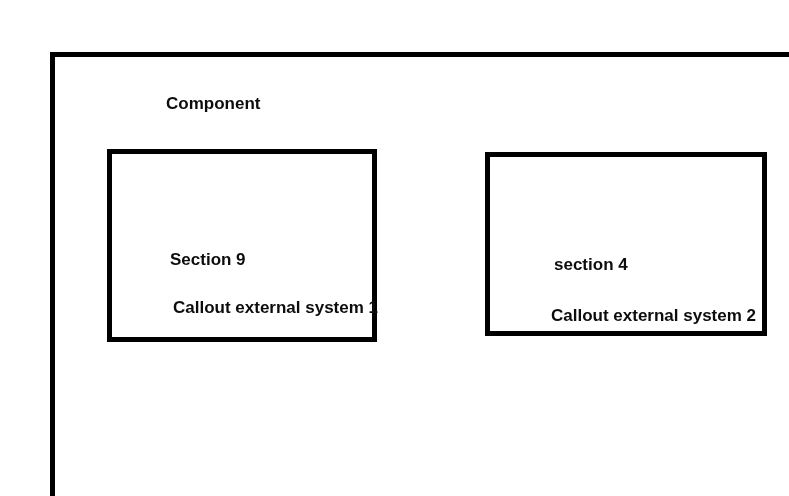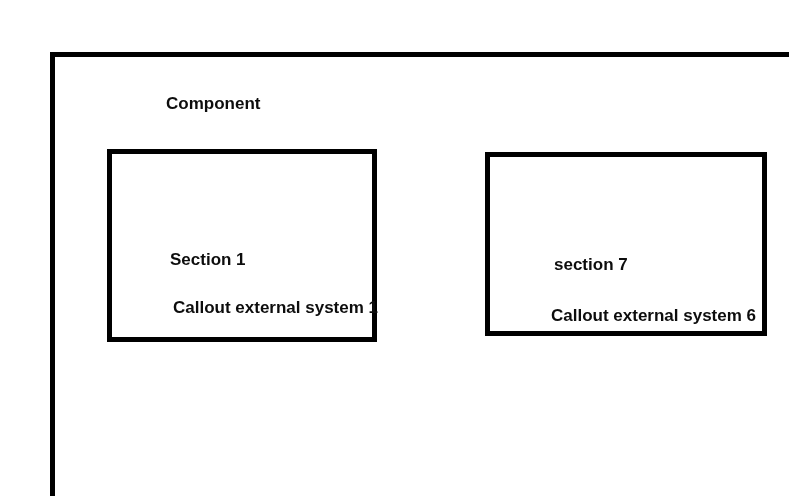--- a/index.html
+++ b/index.html
@@ -65,22 +65,22 @@
   .second .section-callout { left: 44px; top: 132px; } 
 </style>
 </head>
 <body>
 
 <div class="canvas">
   <div class="outer-box">
     <div class="component-title">Component</div>
 
     <div class="section-box first">
-      <div class="section-title">Section 1</div>
+      <div class="section-title">Section 9</div>
       <div class="section-callout">Callout external system 1</div>
     </div>
 
     <div class="section-box second">
-      <div class="section-title">section 7</div>
-      <div class="section-callout">Callout external system 6</div>
+      <div class="section-title">section 4</div>
+      <div class="section-callout">Callout external system 2</div>
     </div>
   </div>
 </div>
 
 </body></html>

